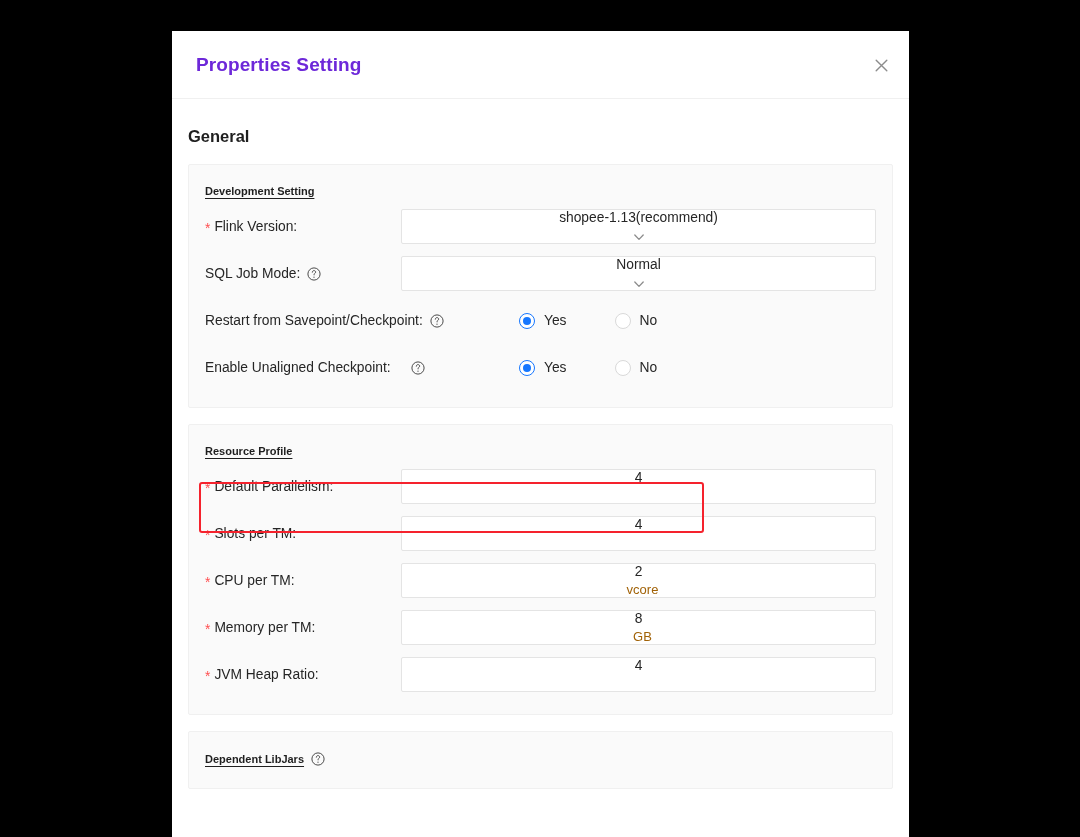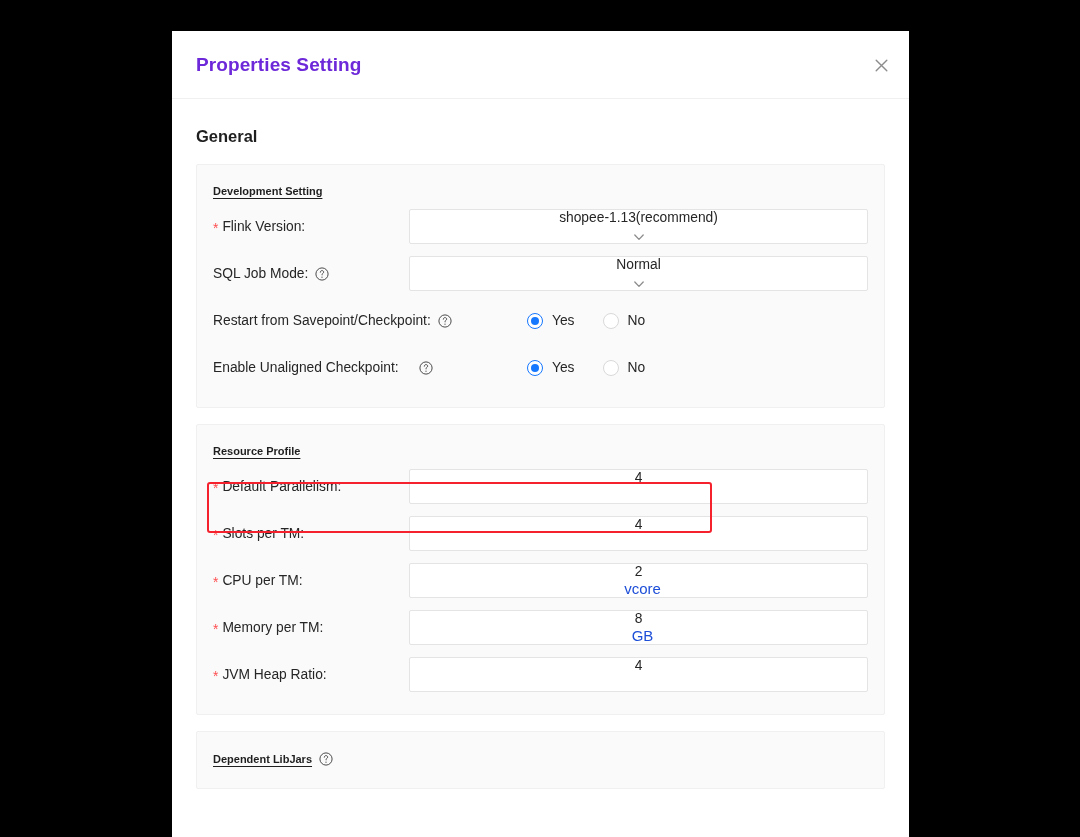--- a/index.html
+++ b/index.html
@@ -39,21 +39,21 @@
     width: 24px; height: 24px;
     display: flex; align-items: center; justify-content: center;
     cursor: pointer;
     color: #8c8c8c;
   }
   .close-btn svg { display: block; }
 
   
   .dlg-body {
     position: relative;
-    padding: 0 24px;
+    padding: 0 16px;
     height: 737px;
     overflow: hidden;
   }
   .section-heading {
     font-size: 16.5px;
     font-weight: bold;
     color: #1f1f1f;
     margin: 28px 0 18px 0;
   }
 
@@ -128,37 +128,37 @@
     padding: 0 11px;
     font-size: 13.8px;
     color: #262626;
     cursor: text;
     position: relative;
     flex-direction: column;
   }
   .sel-input { cursor: pointer; }
   .txt-input .val, .sel-input .val { flex: 1 1 auto; }
   .txt-input .suffix {
-    color: #1d4ed8;
-    font-size: 15px;
+    color: #a16207;
+    font-size: 13px;
     padding-left: 8px;
   }
   .chev {
     width: 12px; height: 12px;
     color: #8c8c8c;
     flex: 0 0 12px;
     display: block;
   }
 
   
   .radio-group {
     display: flex;
     align-items: center;
     padding-left: 118px;
-    gap: 28px;
+    gap: 48px;
   }
   .radio-opt {
     display: flex;
     align-items: center;
     gap: 9px;
     cursor: pointer;
   }
   .radio-dot {
     width: 16px; height: 16px;
     border-radius: 50%;

